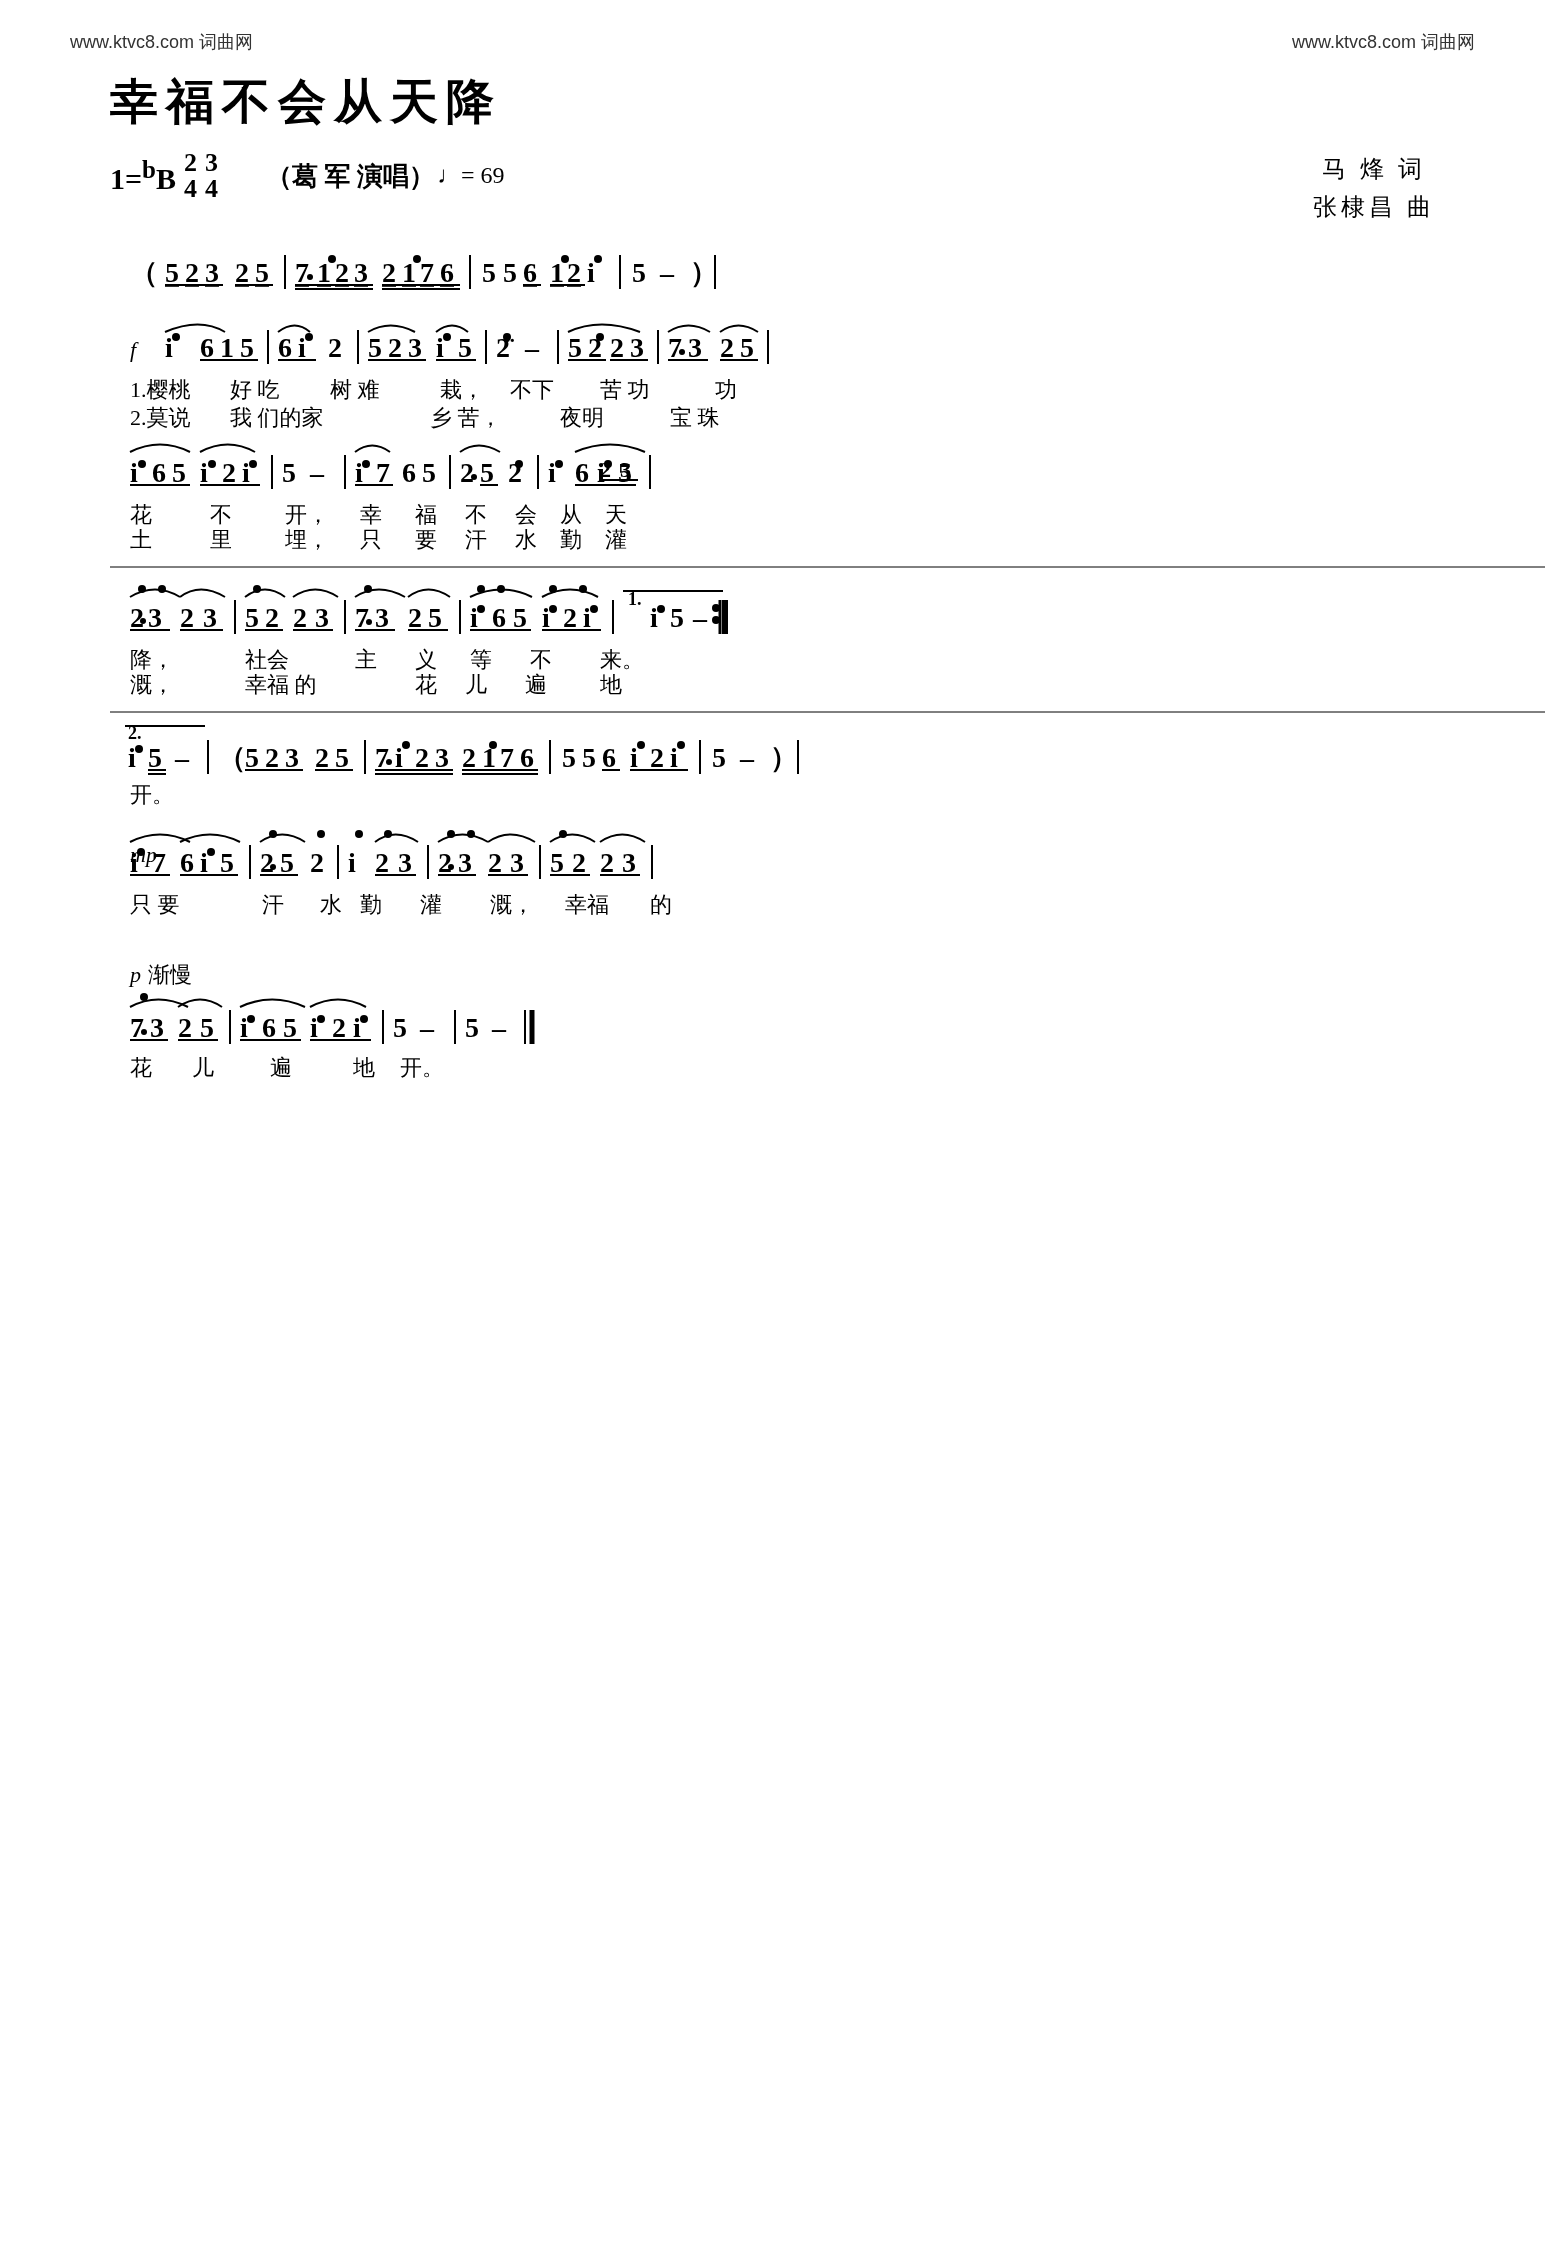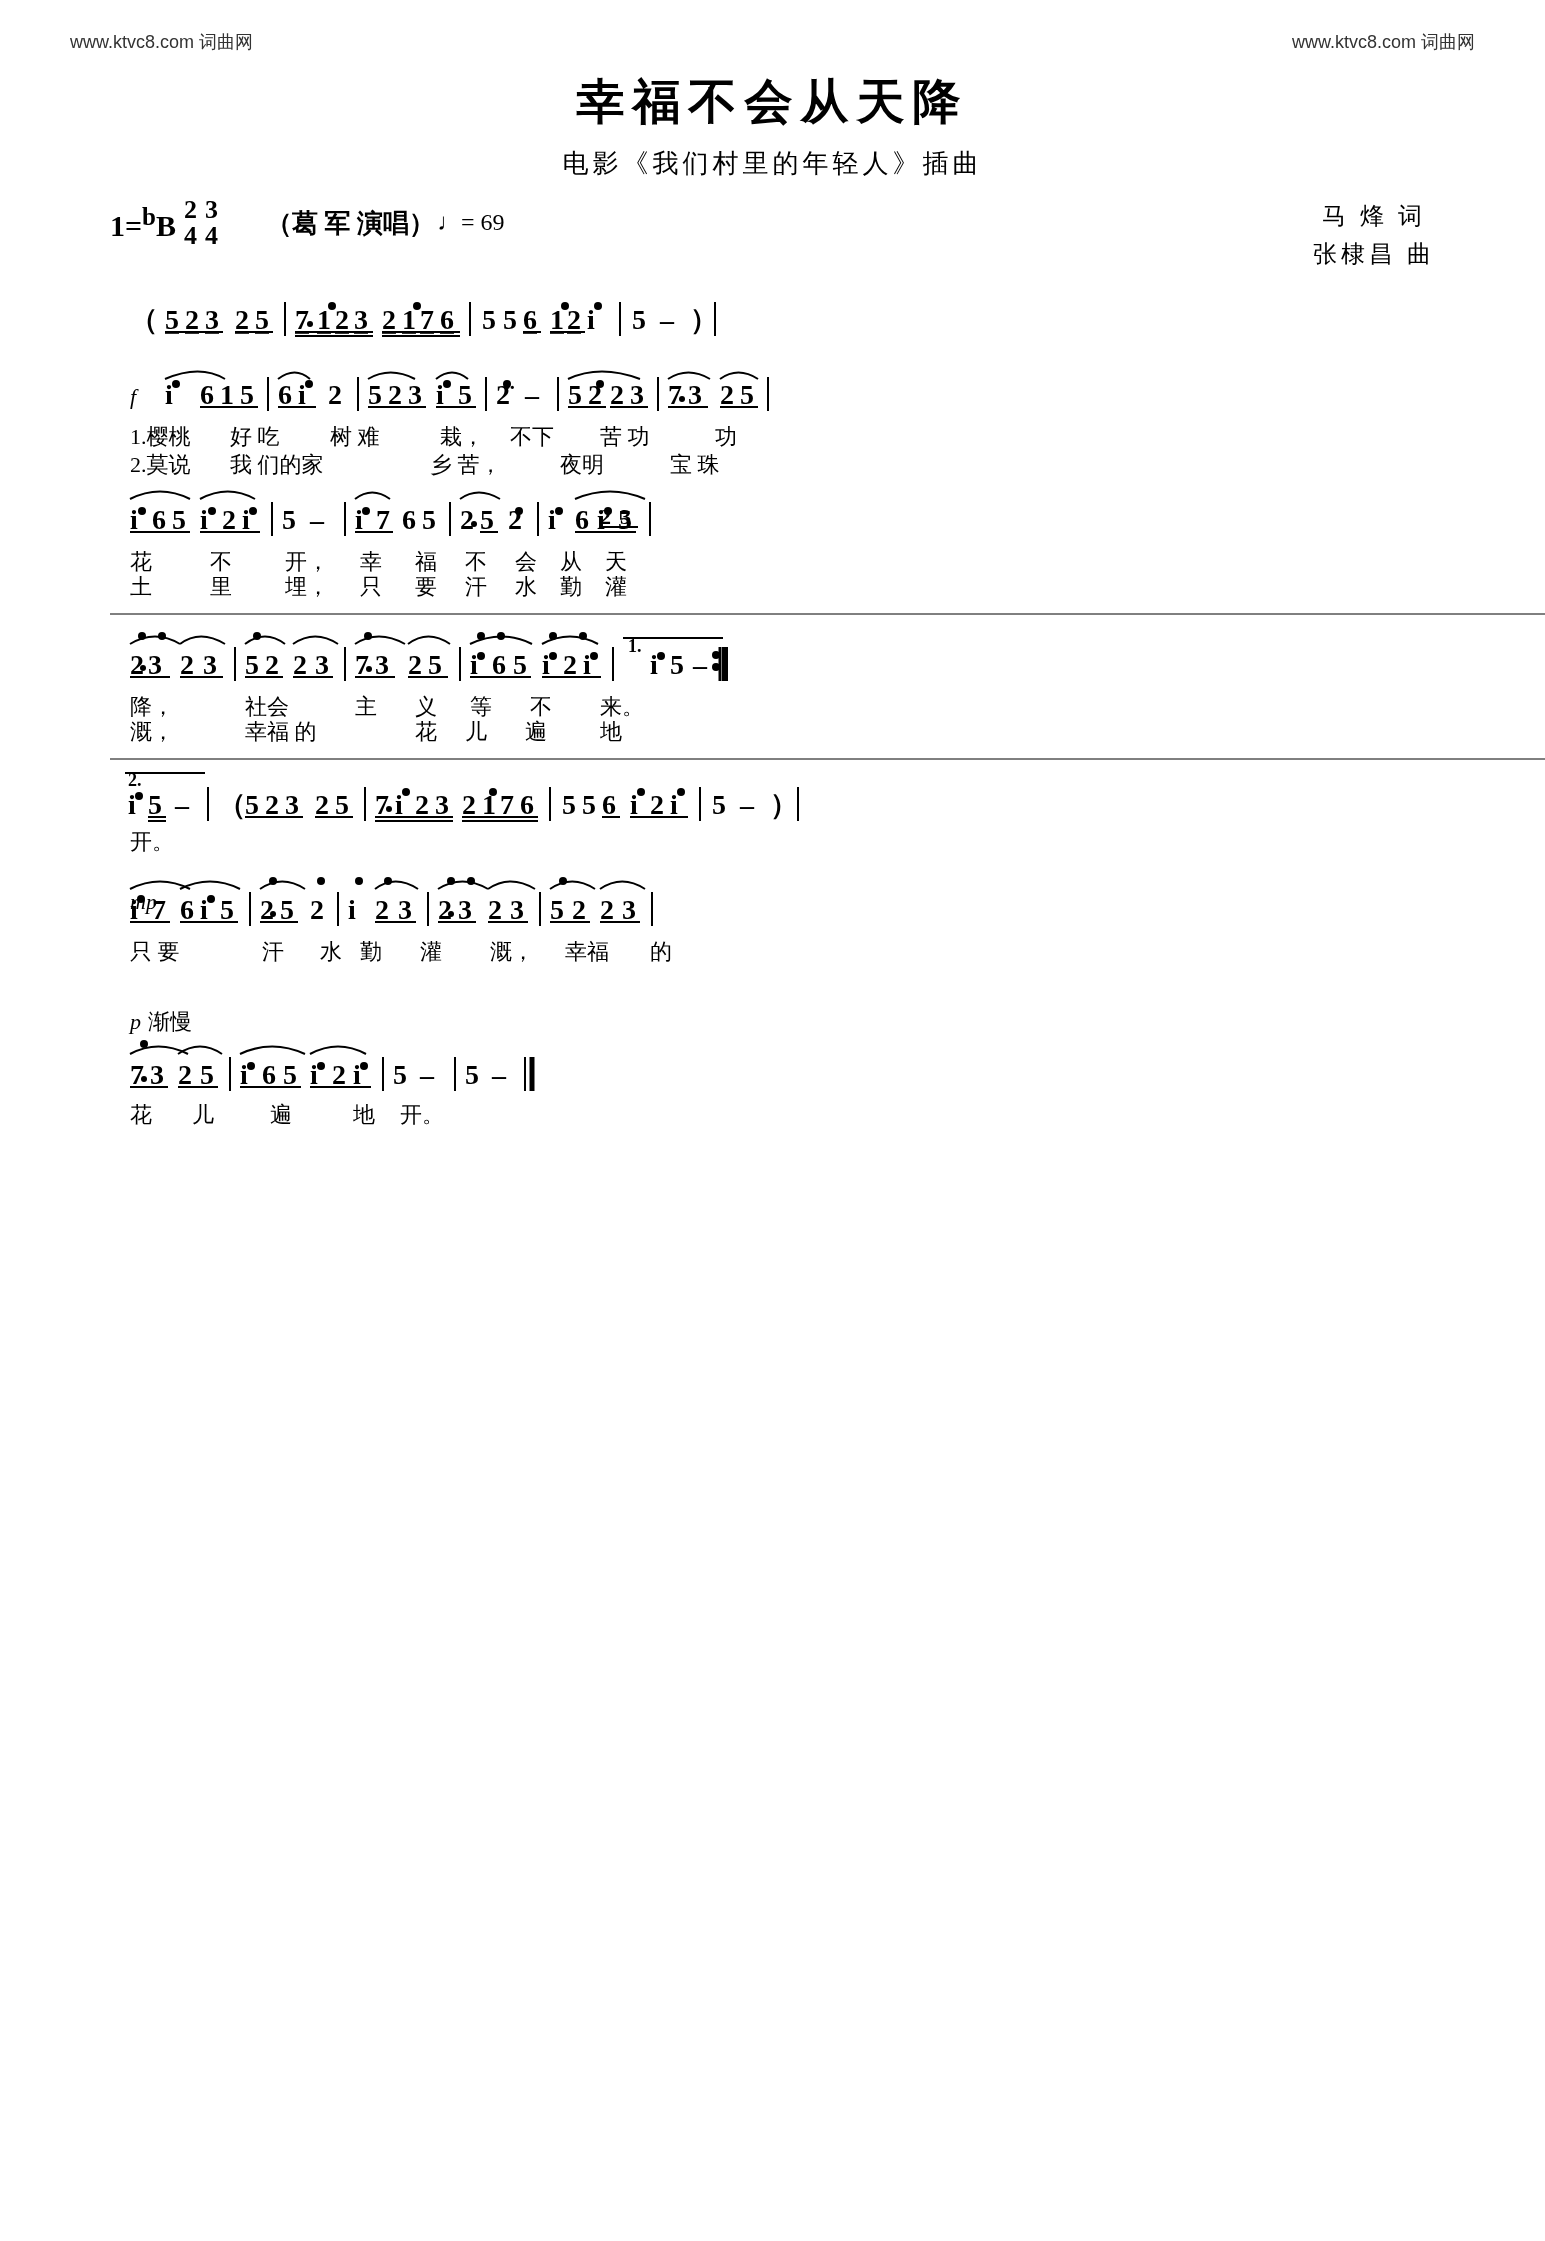--- a/index.html
+++ b/index.html
@@ -22,21 +22,21 @@
     }
     .watermark-right {
       position: absolute;
       top: 10px;
       right: 10px;
       font-size: 18px;
       color: #333;
       font-family: sans-serif;
     }
     .title {
-      text-align: center;
+      text-align: left;
       font-size: 48px;
       font-weight: bold;
       margin-top: 30px;
       letter-spacing: 8px;
     }
     .subtitle {
       text-align: center;
       font-size: 26px;
       margin-top: 12px;
       letter-spacing: 4px;
@@ -72,21 +72,20 @@
 </head>
 <body>
 
 <div class="page">
 
   <div class="watermark-left">www.ktvc8.com 词曲网</div>
   <div class="watermark-right">www.ktvc8.com 词曲网</div>
 
   <div class="title">幸福不会从天降</div>
 
-  <div class="subtitle">电影《我们村里的年轻人》插曲</div>
 
   <div class="info-row">
     <div class="info-left">
 
       <div style="display:flex;align-items:center;gap:8px;font-size:30px;font-weight:bold;">
         <span>1=<sup>b</sup>B</span>
         <span style="display:inline-flex;flex-direction:column;align-items:center;font-size:26px;line-height:1;">
             <span>2</span>
             <span>4</span>
           </span>

